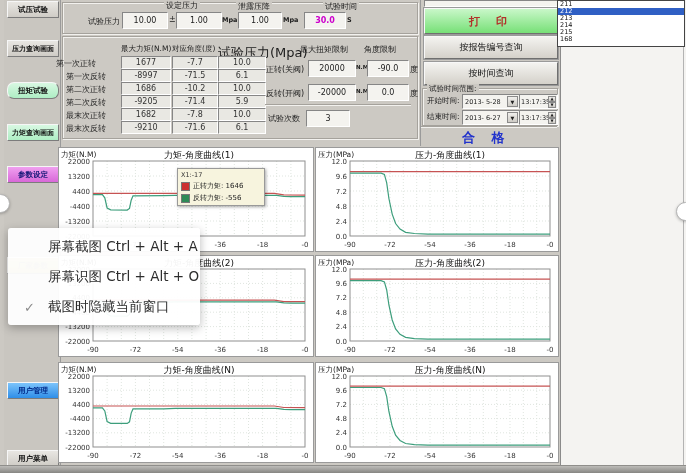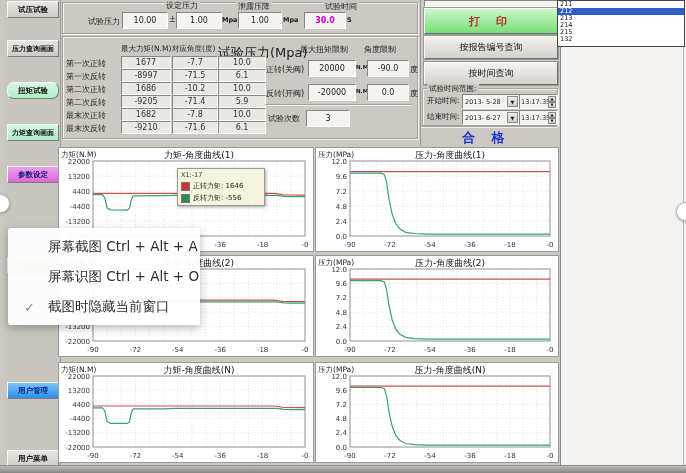--- a/index.html
+++ b/index.html
@@ -84,21 +84,21 @@
     <div class="unit" style="left:283px;top:16px;">Mpa</div>
     <div class="sunken" style="left:304px;top:12px;width:40px;height:15px;color:#cc00cc;font-weight:bold;">30.0</div>
     <div class="unit" style="left:347px;top:16px;">S</div>
 
     <div class="groupbox" style="left:62px;top:36px;width:354px;height:101px;"></div>
 
     <div class="lbl" style="left:121px;top:44px;font-size:7.5px;">最大力矩(N.M)</div>
     <div class="lbl" style="left:172px;top:44px;font-size:7.5px;">对应角度(度)</div>
     <div class="lbl" style="left:218px;top:44px;font-size:13px;">试验压力(Mpa)</div>
 
-    <div class="lbl" style="left:66px;top:58px;">第一次正转</div>
+    <div class="lbl" style="left:56px;top:58px;">第一次正转</div>
     <div class="sunken cell" style="left:121px;top:56px;width:48px;height:11px;">1677</div>
     <div class="sunken cell" style="left:172px;top:56px;width:44px;height:11px;">-7.7</div>
     <div class="sunken cell" style="left:218px;top:56px;width:46px;height:11px;">10.0</div>
 
     <div class="lbl" style="left:66px;top:71px;">第一次反转</div>
     <div class="sunken cell" style="left:121px;top:69px;width:48px;height:11px;">-8997</div>
     <div class="sunken cell" style="left:172px;top:69px;width:44px;height:11px;">-71.5</div>
     <div class="sunken cell" style="left:218px;top:69px;width:46px;height:11px;">6.1</div>
 
     <div class="lbl" style="left:66px;top:84px;">第二次正转</div>
@@ -433,21 +433,21 @@
   </div>
 
   <div class="vline" style="left:683px;top:0;height:465px;background:#b3b3b3;"></div>
 
   <div class="listbox">
     <div class="li">211</div>
     <div class="li sel">212</div>
     <div class="li">213</div>
     <div class="li">214</div>
     <div class="li">215</div>
-    <div class="li">132</div>
+    <div class="li">168</div>
   </div>
 
   <div class="menu">
     <div class="mi" style="top:6px;">
       <span class="txt">屏幕截图 Ctrl + Alt + A</span>
     </div>
     <div class="mi" style="top:36px;">
       <span class="txt">屏幕识图 Ctrl + Alt + O</span>
     </div>
     <div class="mi" style="top:66px;">

